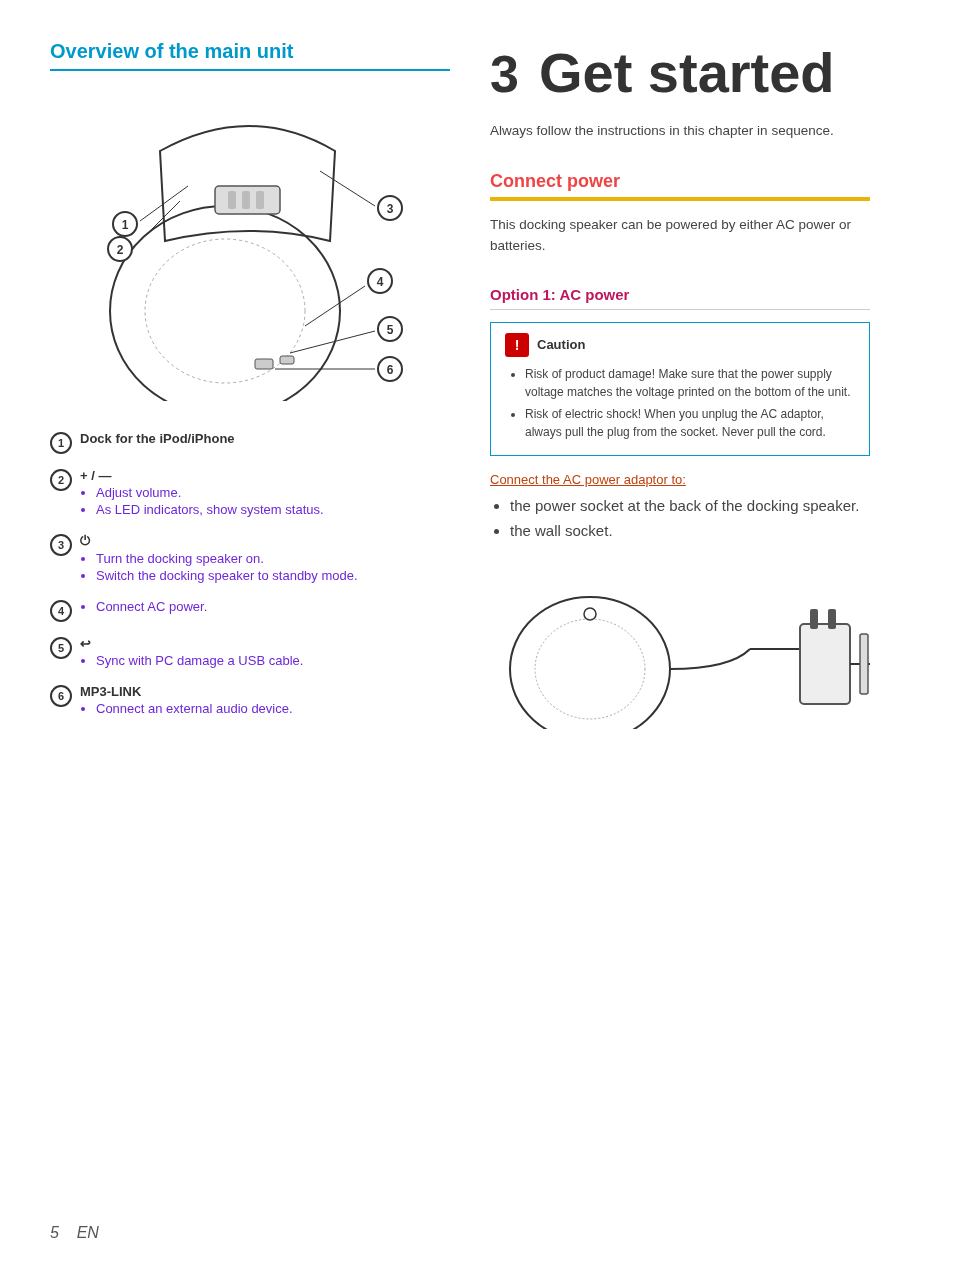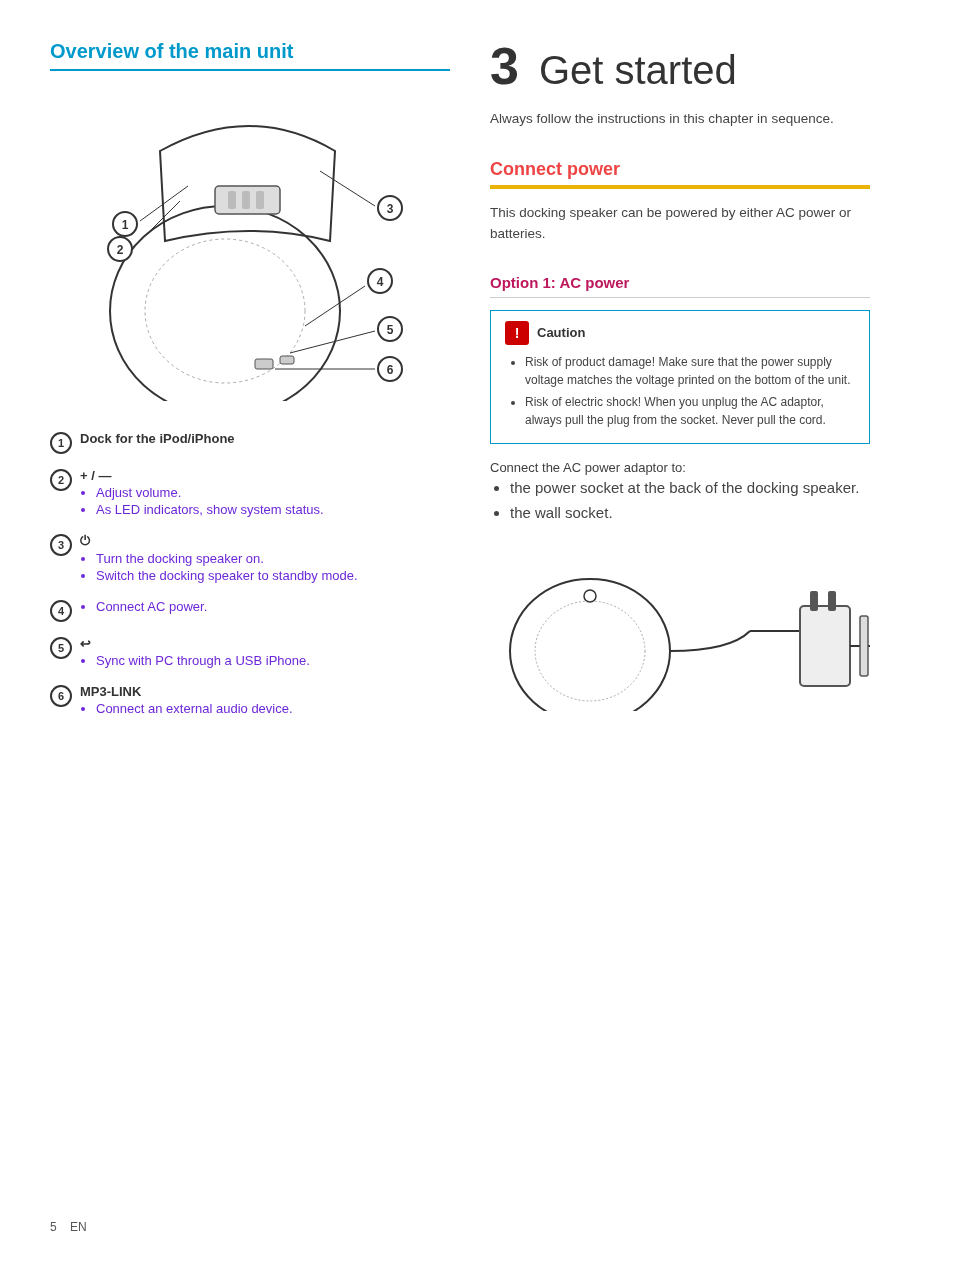--- a/index.html
+++ b/index.html
@@ -101,22 +101,22 @@
     }
 
     .chapter-number {
       font-size: 52px;
       font-weight: bold;
       color: #333;
       line-height: 1;
     }
 
     .chapter-title {
-      font-size: 40px;
-      font-weight: normal;
+      font-size: 56px;
+      font-weight: bold;
       color: #333;
       margin-left: 10px;
     }
 
     .chapter-header-row {
       display: flex;
       align-items: baseline;
       gap: 10px;
       margin-bottom: 16px;
     }
@@ -187,21 +187,23 @@
       color: #444;
       line-height: 1.5;
     }
 
     .caution-bullets li {
       margin-bottom: 4px;
     }
 
     .connect-text {
       font-size: 13px;
-      color: #404040;
+      color: #c2410c;
+      margin-bottom: 6px;
+      text-decoration: underline;
     }
 
     .connect-bullets {
       list-style: disc;
       margin-left: 20px;
       font-size: 15px;
       color: #444;
       line-height: 1.7;
       margin-bottom: 20px;
     }
@@ -213,24 +215,25 @@
       align-items: center;
       justify-content: center;
       margin-top: 10px;
       height: 170px;
       position: relative;
     }
 
     
     .page-footer {
       position: absolute;
-      bottom: 38px;
+      bottom: 30px;
       left: 50px;
-      font-size: 12px;
+      font-size: 16px;
       color: #555;
+      font-style: italic;
     }
 
     
     .svg-device {
       display: block;
       margin: 0 auto;
     }
   </style>
 </head>
 <body>
@@ -324,21 +327,21 @@
             <li>Connect AC power.</li>
           </ul>
         </div>
       </div>
 
       <div class="label-item">
         <div class="label-circle">5</div>
         <div class="label-content">
           <div class="label-title">↩</div>
           <ul class="label-bullets">
-            <li>Sync with PC through a USB iPhone.</li>
+            <li>Sync with PC damage a USB cable.</li>
           </ul>
         </div>
       </div>
 
       <div class="label-item">
         <div class="label-circle">6</div>
         <div class="label-content">
           <div class="label-title">MP3-LINK</div>
           <ul class="label-bullets">
             <li>Connect an external audio device.</li>

